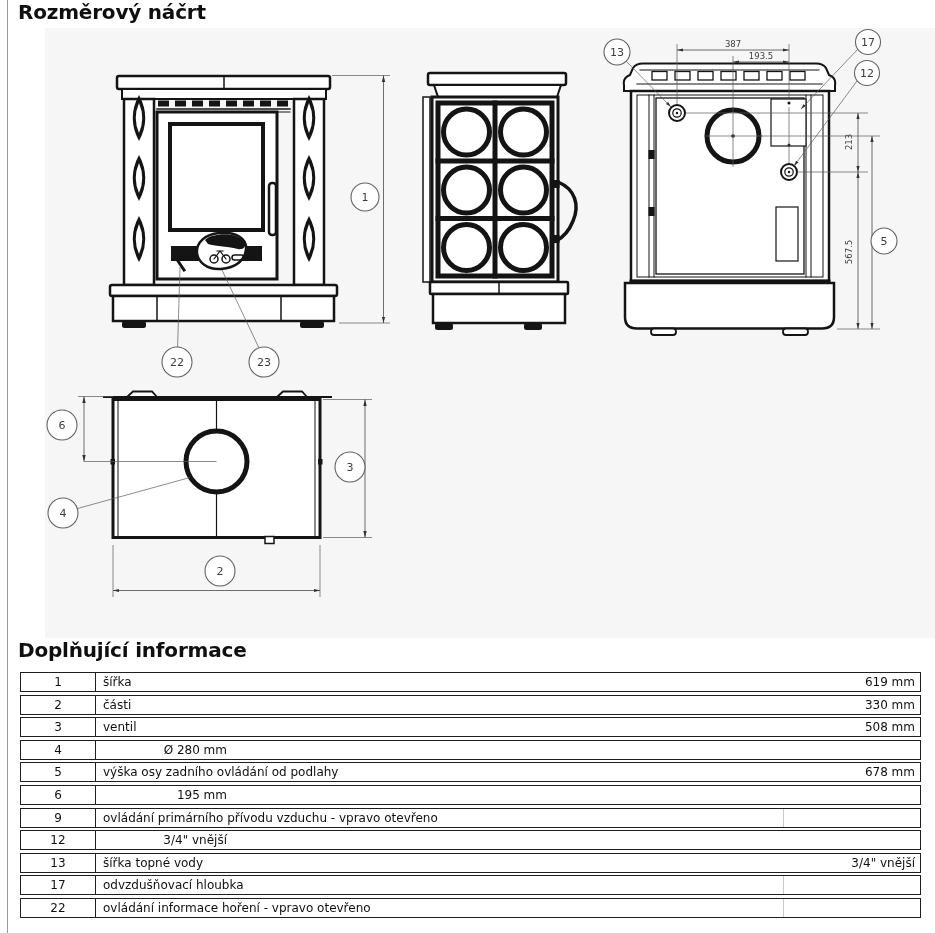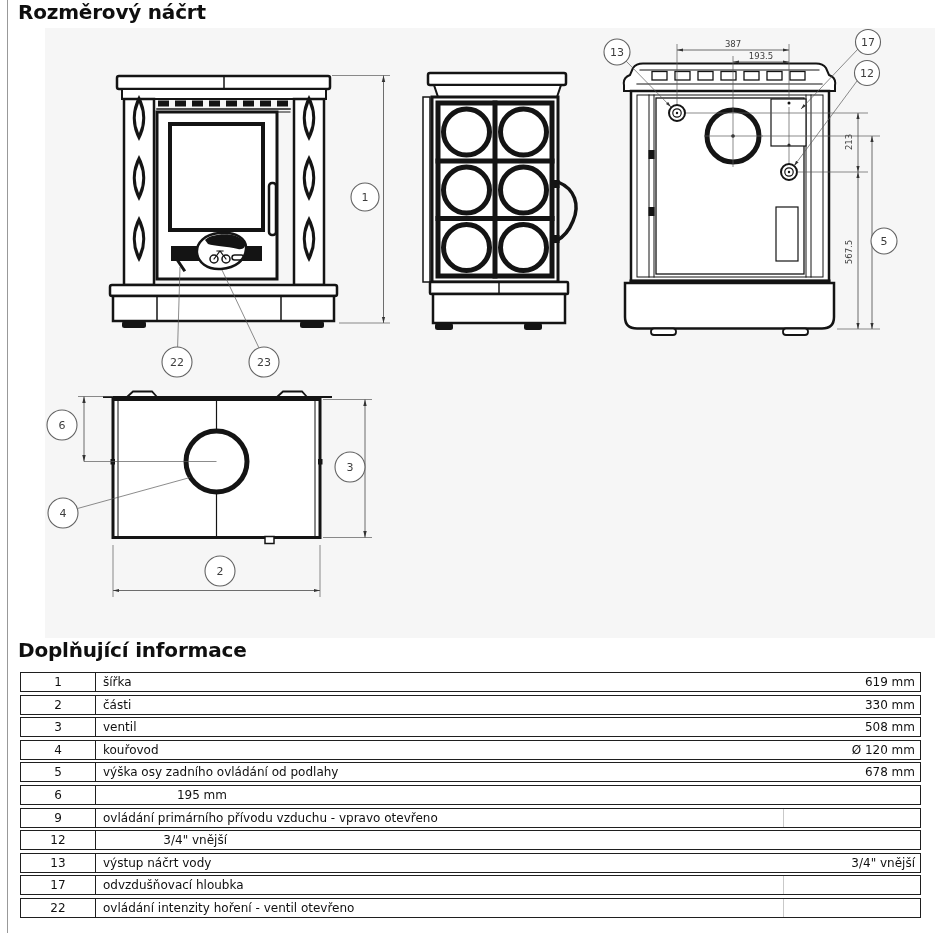--- a/index.html
+++ b/index.html
@@ -281,22 +281,21 @@
     <div class="c2">části</div>
     <div class="c3">330 mm</div>
   </div>
   <div class="row">
     <div class="c1">3</div>
     <div class="c2">ventil</div>
     <div class="c3">508 mm</div>
   </div>
   <div class="row">
     <div class="c1">4</div>
-    <div class="c2">kouřovod</div>
-    <div class="c3">Ø 120 mm</div>
+    <div class="c3">Ø 280 mm</div>
   </div>
   <div class="row">
     <div class="c1">5</div>
     <div class="c2">výška osy zadního ovládání od podlahy</div>
     <div class="c3">678 mm</div>
   </div>
   <div class="row">
     <div class="c1">6</div>
     <div class="c3">195 mm</div>
   </div>
@@ -304,26 +303,26 @@
     <div class="c1">9</div>
     <div class="c2">ovládání primárního přívodu vzduchu - vpravo otevřeno</div>
     <div class="c3"></div>
   </div>
   <div class="row">
     <div class="c1">12</div>
     <div class="c3">3/4" vnější</div>
   </div>
   <div class="row">
     <div class="c1">13</div>
-    <div class="c2">výstup náčrt vody</div>
+    <div class="c2">šířka topné vody</div>
     <div class="c3">3/4" vnější</div>
   </div>
   <div class="row sep">
     <div class="c1">17</div>
     <div class="c2">odvzdušňovací hloubka</div>
     <div class="c3"></div>
   </div>
   <div class="row sep">
     <div class="c1">22</div>
-    <div class="c2">ovládání intenzity hoření - ventil otevřeno</div>
+    <div class="c2">ovládání informace hoření - vpravo otevřeno</div>
     <div class="c3"></div>
   </div>
 </div>
 
 </body></html>

